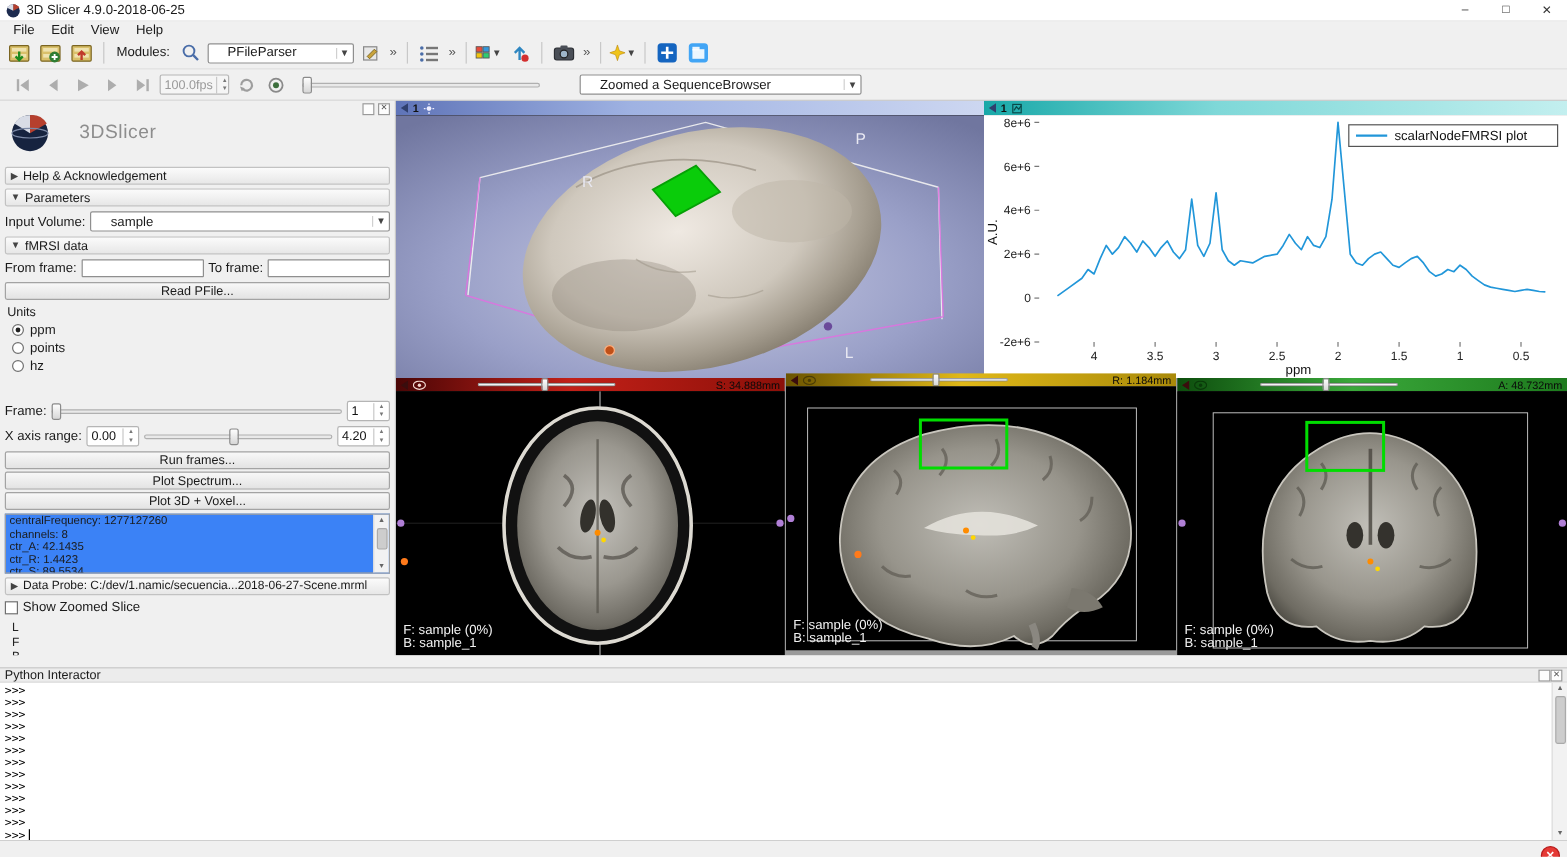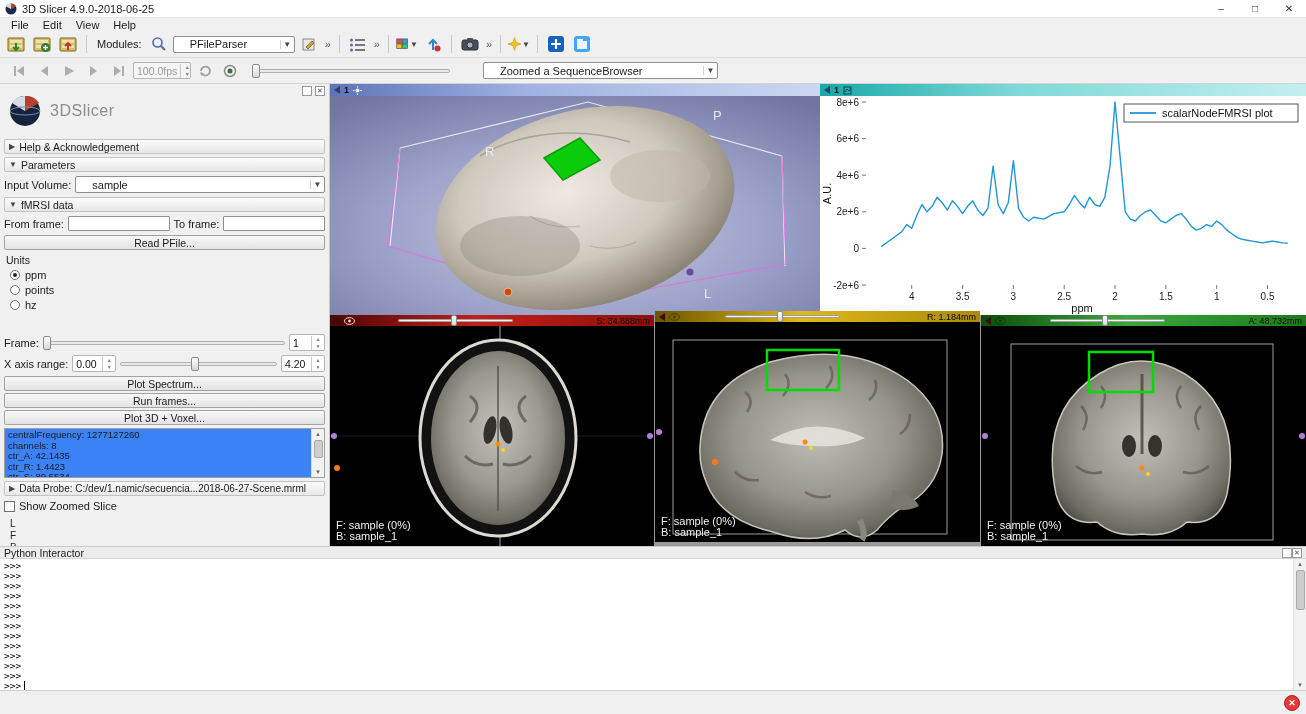--- a/index.html
+++ b/index.html
@@ -39,21 +39,21 @@
   .slider { display:flex; align-items:center; position:relative; height:16px; }
   .slider .groove { height:4px; width:100%; background:#e9e9e9; border:1px solid #b0b0b0; border-radius:2px; }
   .slider .handle { position:absolute; top:1px; width:8px; height:14px; background:linear-gradient(#fdfdfd,#d7d7d7); border:1px solid #8a8a8a; border-radius:2px; }
 
   
   .workspace { position:relative; height:462px; display:flex; }
   .panel { width:330px; background:#f0f0f0; border-right:1px solid #c8c8c8; position:relative; padding:2px 4px 0 4px; overflow:hidden; }
   .panel-corner { position:absolute; top:2px; right:4px; display:flex; gap:3px; }
   .mini-btn { width:10px; height:10px; border:1px solid #9a9a9a; background:#fdfdfd; font-size:7px; line-height:8px; text-align:center; color:#555; }
   .logo-row { display:flex; align-items:center; gap:8px; height:50px; padding-left:4px; }
-  .logo-text { font-size:16px; color:#8d8d8d; letter-spacing:.5px; }
+  .logo-text { font-size:16px; color:#8d8d8d; letter-spacing:.5px;margin-left:16px; }
   .collapse-bar { height:15px; background:linear-gradient(#fbfbfb,#e7e7e7); border:1px solid #c2c2c2; border-radius:2px; display:flex; align-items:center; padding:0 4px; margin:3px 0; font-size:10.5px; }
   .collapse-bar .caret { font-size:8px; color:#444; margin-right:4px; }
   .row { display:flex; align-items:center; margin:4px 0; gap:4px; }
   .lineedit { height:15px; background:#fff; border:1px solid #8f8f8f; border-radius:1px; flex:1; }
   .btn-wide { height:15px; width:100%; background:linear-gradient(#f8f8f8,#e3e3e3); border:1px solid #a3a3a3; border-radius:2px; font-size:10.5px; display:flex; align-items:center; justify-content:center; margin:2px 0; }
   .units-label { font-size:10.5px; margin:4px 0 2px 2px; }
   .radio-row { display:flex; align-items:center; gap:5px; margin:3px 0 3px 6px; }
   .radio { width:10px; height:10px; border:1px solid #707070; border-radius:50%; background:#fff; position:relative; }
   .radio.checked::after { content:""; position:absolute; left:2px; top:2px; width:4px; height:4px; border-radius:50%; background:#222; }
   .units-gap { height:16px; }
@@ -90,21 +90,21 @@
   .view-body { flex:1; position:relative; background:#000; }
   .view-body svg { display:block; width:100%; height:100%; }
   .corner-text { position:absolute; left:6px; bottom:4px; color:#f2f2f2; font-size:11px; line-height:11px; }
   .plot-body { background:#fff; }
 
   .tk  { font-size:10px; fill:#222; font-family:"Liberation Sans",sans-serif; }
   .axl { font-size:11px; fill:#111; font-family:"Liberation Sans",sans-serif; }
   .lg  { font-size:11px; fill:#111; font-family:"Liberation Sans",sans-serif; }
 
   
-  .py-header { height:13px; background:#ececec; border-top:1px solid #c9c9c9; border-bottom:1px solid #d6d6d6; display:flex; align-items:center; padding:0 4px; font-size:10.5px; }
+  .py-header { height:13px; background:#ececec; border-top:1px solid #c9c9c9; border-bottom:1px solid #d6d6d6; display:flex; align-items:center; padding:0 4px; font-size:10.5px;margin-top:10px; }
   .py-header .spacer { flex:1; }
   .console-wrap { height:132px; background:#fff; display:flex; border-bottom:1px solid #cfcfcf; }
   .console { flex:1; padding:2px 0 0 4px; font-family:"DejaVu Sans Mono", monospace; font-size:9.5px; line-height:10px; color:#000; overflow:hidden; }
   .cursor { display:inline-block; width:1px; height:9px; background:#000; margin-left:3px; vertical-align:-1px; }
 
   
   .statusbar { height:23px; background:#f0f0f0; display:flex; align-items:center; justify-content:flex-end; padding-right:6px; }
   .err-btn { width:16px; height:16px; border-radius:50%; background:#e53935; color:#fff; font-size:9px; font-weight:bold; display:flex; align-items:center; justify-content:center; border:1px solid #b71c1c; }
 </style>
 </head>
@@ -387,22 +387,22 @@
       </div>
       <div class="spin enabled" style="width:44px;">
         <span class="v" style="flex:1;">4.20</span>
         <span class="spin-btns">
             <span>▲</span>
             <span>▼</span>
           </span>
       </div>
     </div>
 
+    <div class="btn-wide">Run frames...</div>
     <div class="btn-wide">Plot Spectrum...</div>
-    <div class="btn-wide">Run frames...</div>
     <div class="btn-wide">Plot 3D + Voxel...</div>
 
     <div class="info-area">
       <div class="info-lines">
         <div>centralFrequency: 1277127260</div>
         <div>channels: 8</div>
         <div>ctr_A: 42.1435</div>
         <div>ctr_R: 1.4423</div>
         <div>ctr_S: 89.5534</div>
       </div>

